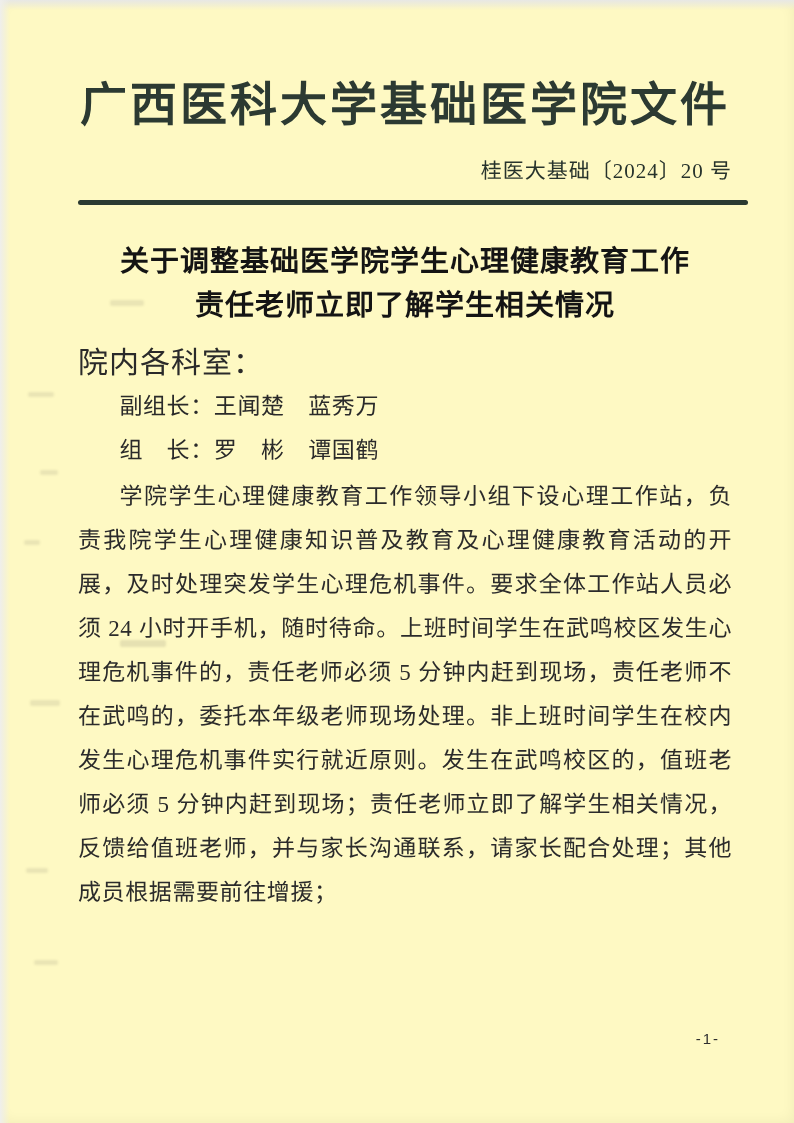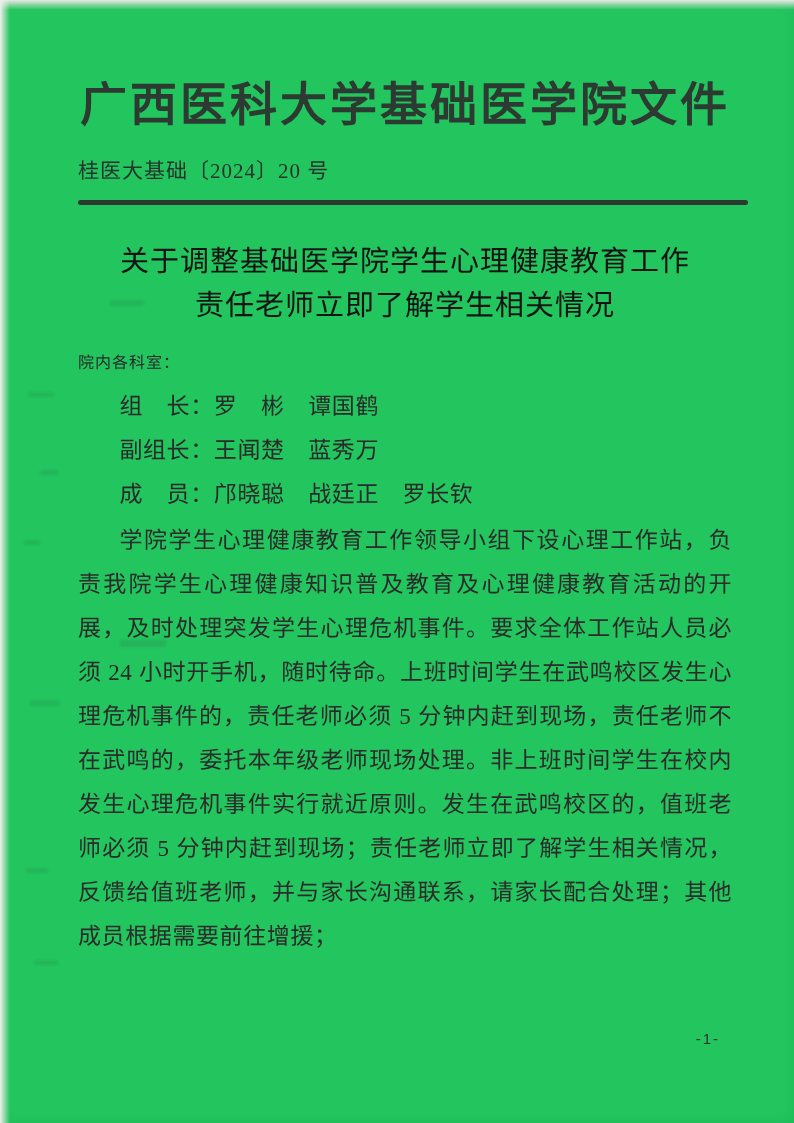--- a/index.html
+++ b/index.html
@@ -5,21 +5,21 @@
   html, body {
     margin: 0;
     padding: 0;
     background: #e9e9e7;
   }
   .page {
     position: relative;
     width: 794px;
     height: 1123px;
     margin: 0 auto;
-    background: #22c55e;
+    background: #fef9c3;
     overflow: hidden;
     font-family: "Liberation Serif", "DejaVu Serif", serif;
     color: #2a2a2a;
     box-shadow: inset 0 0 14px rgba(0,0,0,0.06);
   }
   
   .page::before {
     content: "";
     position: absolute;
     left: 0; top: 0; right: 0;
@@ -44,45 +44,45 @@
     font-family: "Liberation Sans", "DejaVu Sans", sans-serif;
     font-weight: 900;
     font-size: 47px;
     line-height: 58px;
     letter-spacing: 3px;
     color: #2c3a32;
     white-space: nowrap;
   }
   .doc-number {
     margin-top: 20px;
-    text-align: left;
+    text-align: right;
     font-size: 21px;
     letter-spacing: 1px;
     color: #27332c;
   }
   .rule {
     margin: 16px auto 0;
     width: 670px;
     height: 5px;
     background: #2b3a31;
     border-radius: 3px;
   }
   .document-title {
     margin-top: 34px;
     text-align: center;
     font-family: "Liberation Sans", "DejaVu Sans", sans-serif;
-    font-weight: 400;
+    font-weight: 700;
     font-size: 29px;
     line-height: 44px;
     letter-spacing: 1px;
     color: #141414;
   }
   .salutation {
     margin-top: 16px;
-    font-size: 16px;
+    font-size: 30px;
     line-height: 40px;
     letter-spacing: 1px;
   }
   .para {
     font-size: 23px;
     line-height: 44px;
     letter-spacing: 0.6px;
     text-align: justify;
     text-indent: 1.8em;
     color: #2b2b2b;
@@ -138,23 +138,22 @@
 
     <div class="document-title">
       <div>关于调整基础医学院学生心理健康教育工作</div>
       <div>责任老师立即了解学生相关情况</div>
     </div>
 
     <div class="salutation">院内各科室：</div>
 
 
     <div class="roster">
+      <div class="roster-line">副组长：王闻楚　蓝秀万</div>
       <div class="roster-line">组　长：罗　彬　谭国鹤</div>
-      <div class="roster-line">副组长：王闻楚　蓝秀万</div>
-      <div class="roster-line">成　员：邝晓聪　战廷正　罗长钦</div>
     </div>
 
     <div class="para">学院学生心理健康教育工作领导小组下设心理工作站，负责我院学生心理健康知识普及教育及心理健康教育活动的开展，及时处理突发学生心理危机事件。要求全体工作站人员必须 24 小时开手机，随时待命。上班时间学生在武鸣校区发生心理危机事件的，责任老师必须 5 分钟内赶到现场，责任老师不在武鸣的，委托本年级老师现场处理。非上班时间学生在校内发生心理危机事件实行就近原则。发生在武鸣校区的，值班老师必须 5 分钟内赶到现场；责任老师立即了解学生相关情况，反馈给值班老师，并与家长沟通联系，请家长配合处理；其他成员根据需要前往增援；</div>
 
   </div>
 
   <div class="page-number">-1-</div>
 
   <div class="artifact a1"></div>
   <div class="artifact a2"></div>

